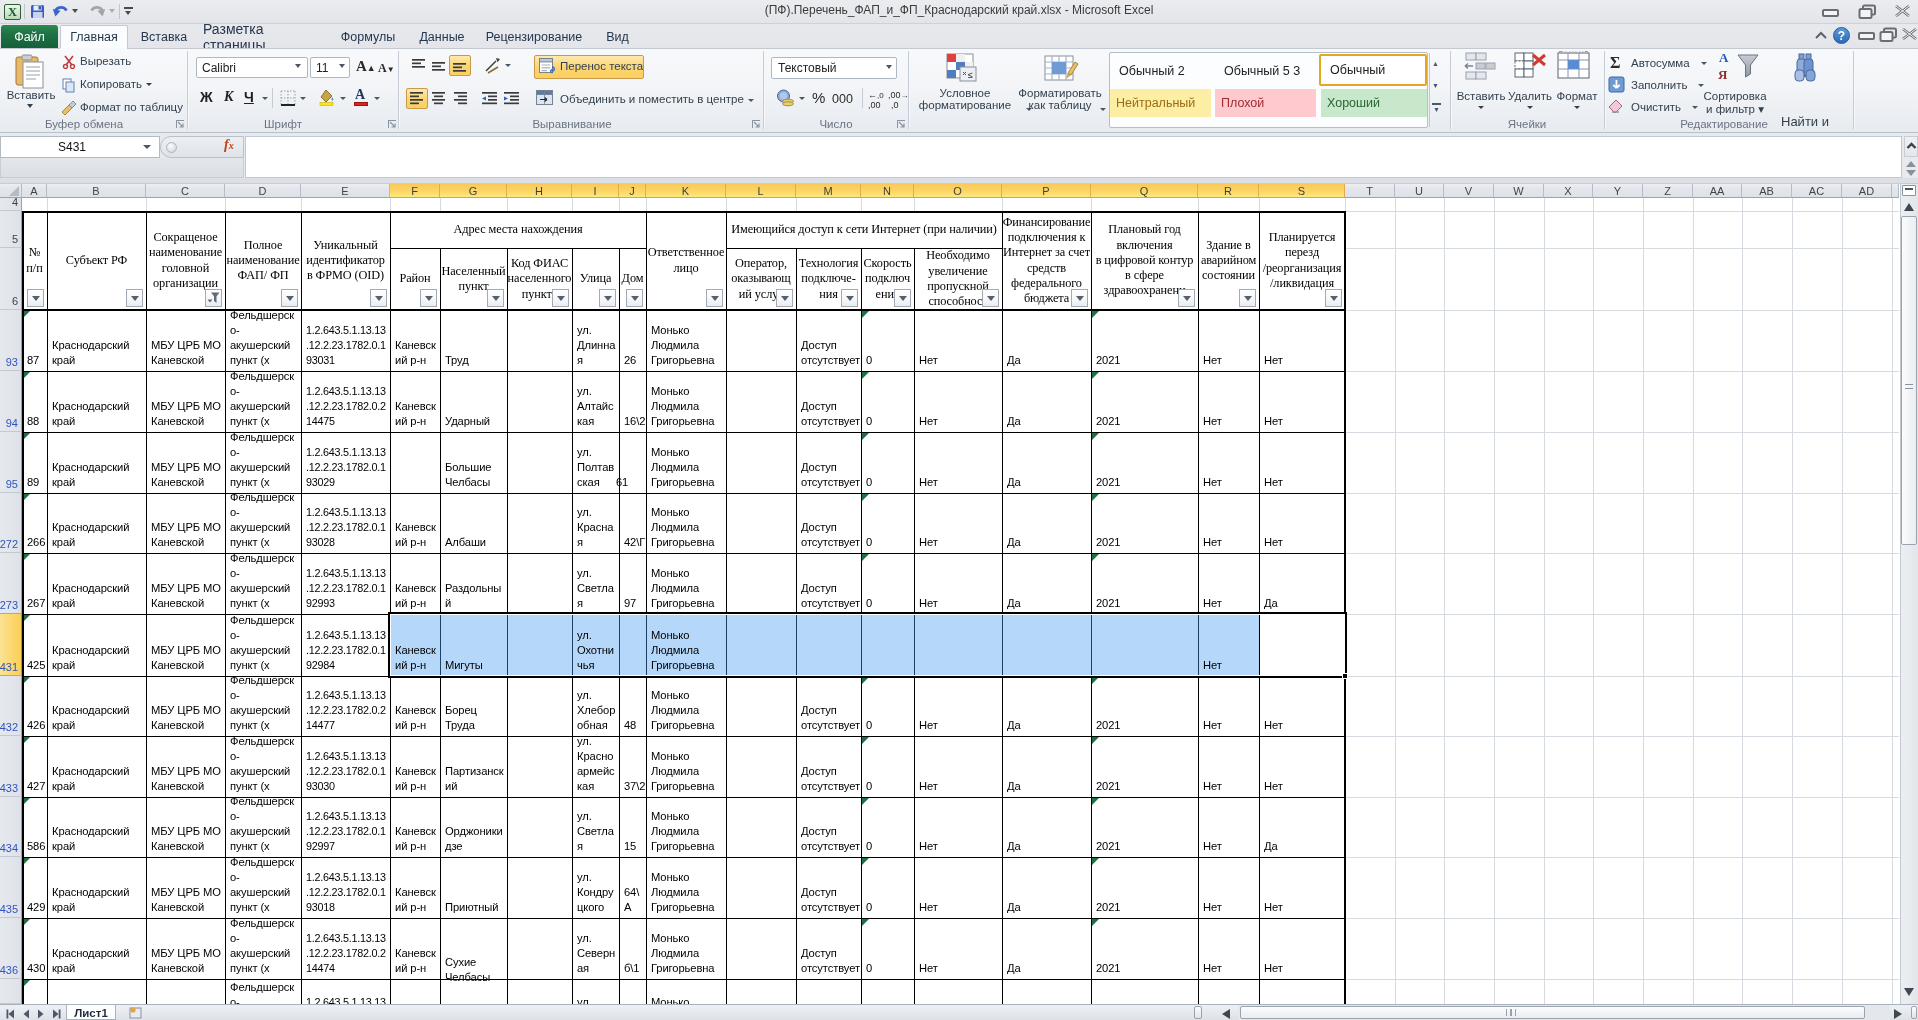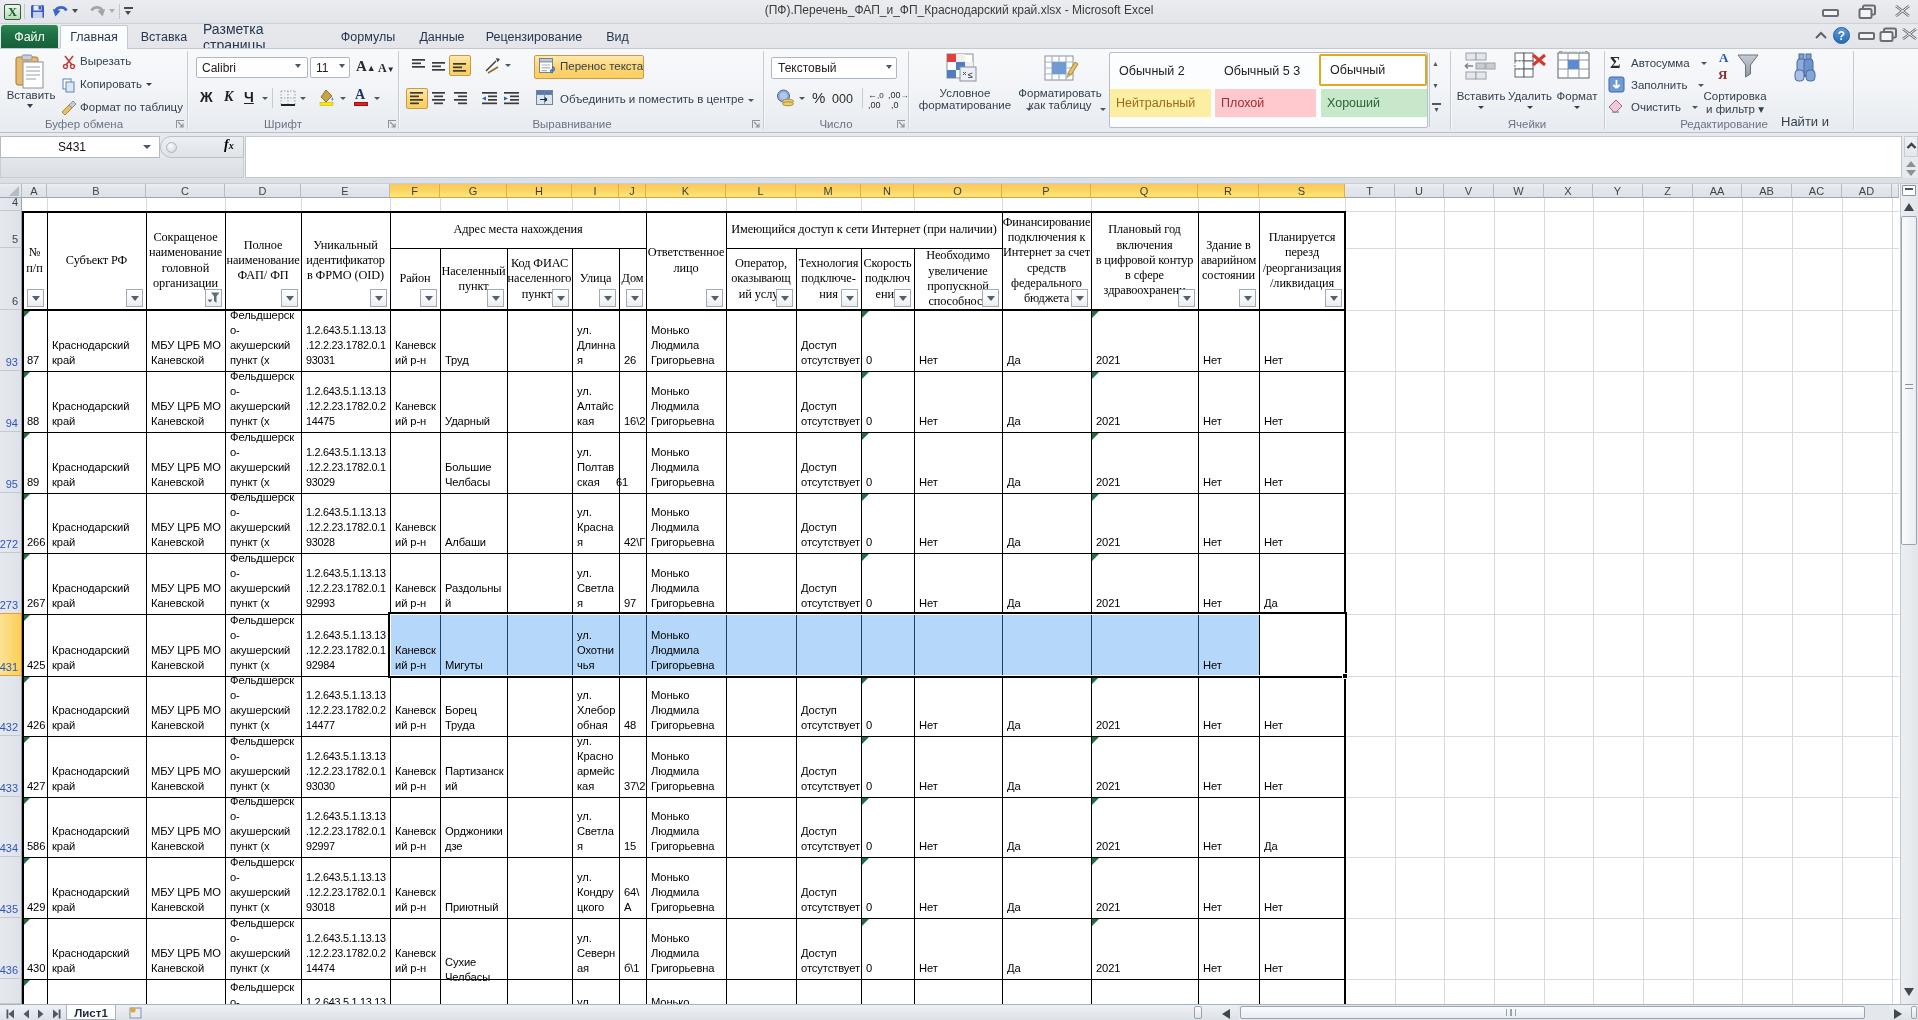--- a/index.html
+++ b/index.html
@@ -352,21 +352,21 @@
     <rect x="14" y="7" width="9" height="18" rx="3" fill="#6f93cc" stroke="#46699e"></rect>
     <rect x="5" y="18" width="9" height="11" rx="3.5" fill="#a9c0e4" stroke="#46699e"></rect>
     <rect x="16" y="18" width="9" height="11" rx="3.5" fill="#84a3d6" stroke="#46699e"></rect>
   </svg>
 <div class="ab" style="left:1760px;top:90px;width:90px;text-align:center;font-size:13px;color:#33414f;margin-top:24px;">Найти и<br>выделить ▾</div>
 <div class="ab" style="left:0;top:133px;width:1918px;height:45px;background:#e6e9ed;"></div>
 <div class="ab" style="left:0px;top:136px;width:160px;height:22px;background:#fff;border:1px solid #b3bac2;font-size:12px;color:#111;display:flex;align-items:center;padding-left:57px;">S431</div>
 <div class="ab" style="left:143px;top:145px;width:0;height:0;border-left:4px solid transparent;border-right:4px solid transparent;border-top:4.5px solid #4a5668;"></div>
 <div class="ab" style="left:160px;top:136px;width:84px;height:22px;background:linear-gradient(#edf0f3,#dfe3e8);border:1px solid #b9c0c8;border-radius:11px 0 0 11px;"></div>
 <div class="ab" style="left:166px;top:142px;width:11px;height:11px;border-radius:50%;background:radial-gradient(circle at 40% 35%,#fdfdfe,#c9ced6);border:1px solid #aeb5bf;"></div>
-<div class="ab" style="left:224px;top:137px;font-size:14px;font-style:italic;color:#000000;font-family:'Liberation Serif',serif;font-weight:bold;">f<span style="font-size:10px;">x</span></div>
+<div class="ab" style="left:224px;top:137px;font-size:14px;font-style:italic;color:#c2410c;font-family:'Liberation Serif',serif;font-weight:bold;">f<span style="font-size:10px;">x</span></div>
 <div class="ab" style="left:245px;top:136px;width:1657px;height:42px;background:#fff;border:1px solid #c2c8d0;"></div>
 <div class="ab" style="left:0px;top:158px;width:244px;height:20px;background:linear-gradient(#e3e6ea,#dbdfe5);border:1px solid #c8cdd4;border-top:none;"></div>
 <div class="ab" style="left:1904px;top:136px;width:14px;height:21px;background:linear-gradient(#f0f2f5,#e3e7eb);border:1px solid #c8cdd4;"></div>
 <svg class="ab" style="left:1906px;top:141px" width="11" height="10" viewBox="0 0 11 10">
     <path d="M1.5 7 L5.5 3 L9.5 7" stroke="#3a424c" stroke-width="2.4" fill="none"></path>
   </svg>
 <div class="ab" style="left:1904px;top:158px;width:14px;height:20px;background:#e8ebee;"></div>
 <div class="tri" style="left:1906px;top:161px;border-width:0 5px 6px 5px;border-color:transparent transparent #8a9299 transparent;"></div>
 <div class="tri" style="left:1906px;top:170px;border-width:6px 5px 0 5px;border-color:#8a9299 transparent transparent transparent;"></div>
 <div class="ab" style="left:0;top:178px;width:1918px;height:6px;background:#dce0e6;border-bottom:1px solid #c8cdd4;"></div>

